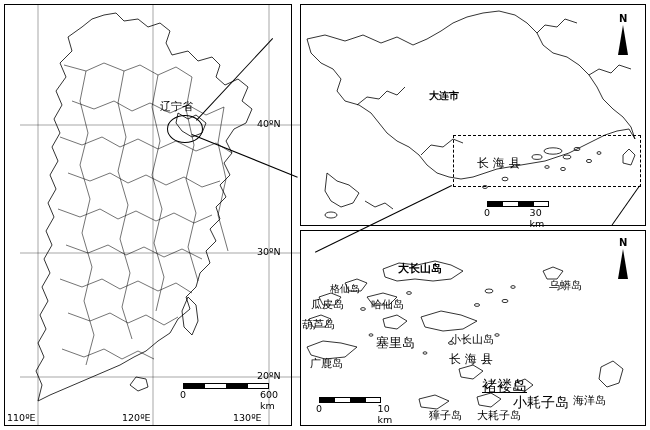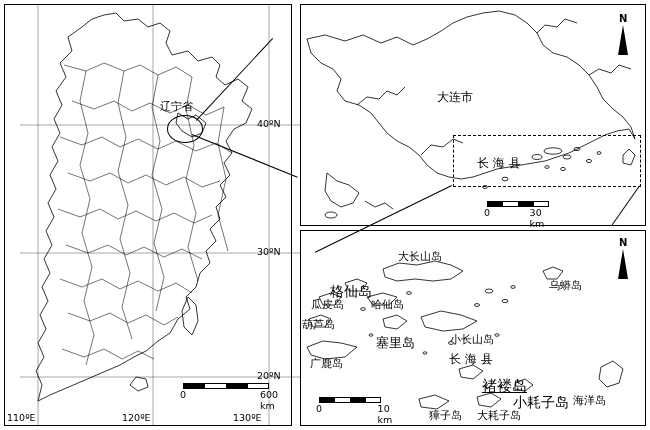--- a/index.html
+++ b/index.html
@@ -146,21 +146,21 @@
         <ellipse cx="246" cy="162" rx="2.2" ry="1.4"></ellipse>
         <path d="M322,150 L328,144 L334,150 L330,160 L322,158 Z"></path>
         <ellipse cx="204" cy="174" rx="3" ry="1.8"></ellipse>
         <ellipse cx="184" cy="182" rx="2.4" ry="1.5"></ellipse>
         <ellipse cx="30" cy="210" rx="6" ry="3"></ellipse>
       </g>
     </svg>
 
     <div class="dashbox" style="left:152px;top:130px;width:188px;height:52px;"></div>
 
-    <div class="lbl lbl-cn" style="left:136px;top:86px;font-size:12px;">大连市</div>
+    <div class="lbl lbl-cn" style="left:128px;top:86px;font-size:10px;font-weight:bold;">大连市</div>
     <div class="lbl lbl-cn" style="left:176px;top:152px;font-size:12px;">长 海 县</div>
 
     <div class="north" style="right:12px;top:8px;">
       <div class="n-txt">N</div>
       <div class="tri"></div>
     </div>
 
     <div class="scale" style="left:186px;top:196px;width:62px;">
       <div class="bar">
         <span class="f"></span>
@@ -235,22 +235,22 @@
           <span></span>
       </div>
       <div class="ends">
         <i style="left:0px;">0</i>
         <i style="left:66px;">10 km</i>
       </div>
     </div>
   </div>
 
   <div id="island-labels">
-      <div class="lbl lbl-cn" style="position: absolute; left: 398px; top: 251px; font-size: 11px;">大长山岛</div>
-      <div class="lbl lbl-cn" style="position: absolute; left: 330px; top: 284px; font-size: 14px;">格仙岛</div>
+      <div class="lbl lbl-cn" style="position: absolute; left: 398px; top: 263px; font-size: 11px; font-weight: bold;">大长山岛</div>
+      <div class="lbl lbl-cn" style="position: absolute; left: 330px; top: 284px; font-size: 10px;">格仙岛</div>
       <div class="lbl lbl-cn" style="position: absolute; left: 549px; top: 280px; font-size: 11px;">乌蟒岛</div>
       <div class="lbl lbl-cn" style="position: absolute; left: 311px; top: 299px; font-size: 11px;">瓜皮岛</div>
       <div class="lbl lbl-cn" style="position: absolute; left: 371px; top: 299px; font-size: 11px;">哈仙岛</div>
       <div class="lbl lbl-cn" style="position: absolute; left: 302px; top: 319px; font-size: 11px; text-align: right;">葫芦岛</div>
       <div class="lbl lbl-cn" style="position: absolute; left: 376px; top: 336px; font-size: 13px;">塞里岛</div>
       <div class="lbl lbl-cn" style="position: absolute; left: 450px; top: 334px; font-size: 11px;">小长山岛</div>
       <div class="lbl lbl-cn" style="position: absolute; left: 310px; top: 358px; font-size: 11px;">广鹿岛</div>
       <div class="lbl lbl-cn" style="position: absolute; left: 482px; top: 379px; font-size: 15px; text-decoration: underline;">褚褛岛</div>
       <div class="lbl lbl-cn" style="position: absolute; left: 513px; top: 395px; font-size: 14px;">小耗子岛</div>
       <div class="lbl lbl-cn" style="position: absolute; left: 573px; top: 395px; font-size: 11px;">海洋岛</div>

